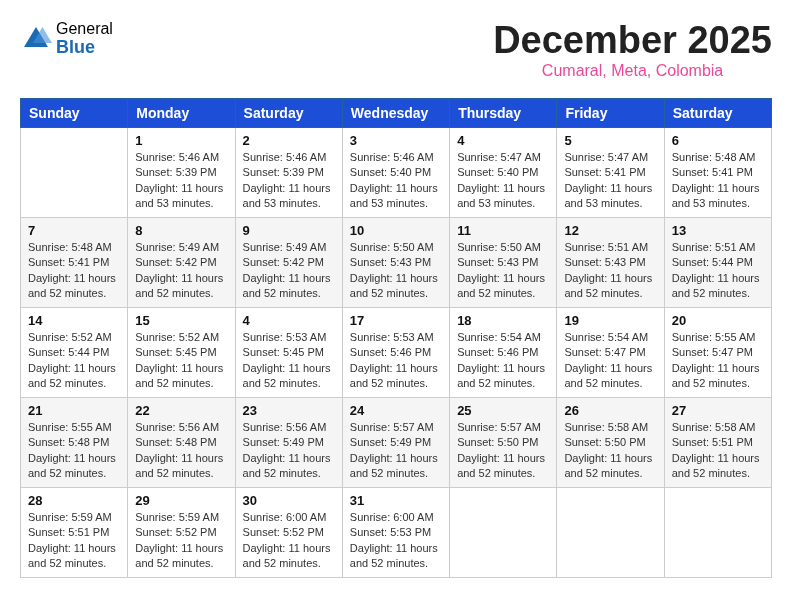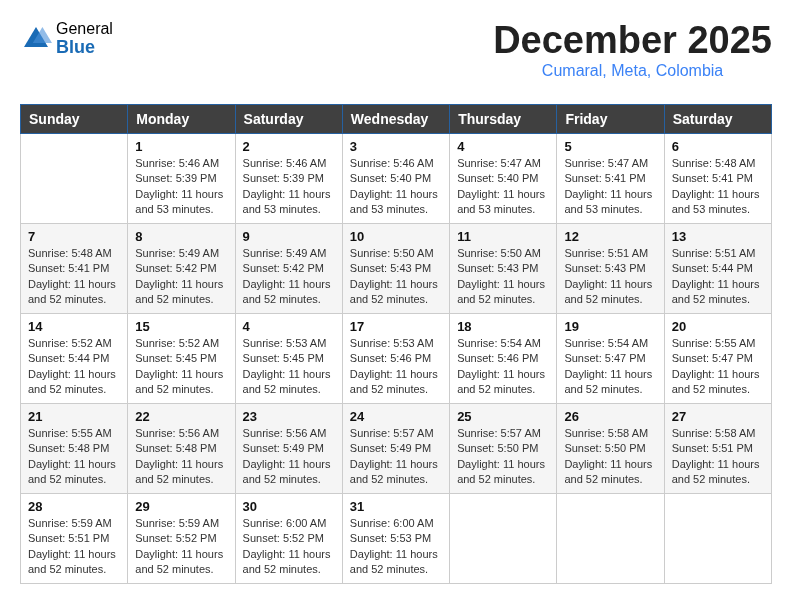--- a/index.html
+++ b/index.html
@@ -7,21 +7,21 @@
       font-family: Arial, sans-serif;
       background: #fff;
       width: 792px;
       min-height: 612px;
       padding: 20px;
     }
     .header-section {
       display: flex;
       justify-content: space-between;
       align-items: flex-start;
-      margin-bottom: 24px;
+      margin-bottom: 18px;
     }
     .logo {
       display: flex;
       align-items: center;
       gap: 4px;
     }
     .logo-text {
       display: flex;
       flex-direction: column;
       line-height: 1.1;
@@ -39,21 +39,21 @@
       text-align: center;
     }
     .month-title {
       font-size: 38px;
       font-weight: bold;
       color: #222;
       line-height: 1.1;
     }
     .subtitle {
       font-size: 16px;
-      color: #3b82f6;
+      color: #ec4899;
     }
     .calendar {
       width: 100%;
       border-collapse: collapse;
       border: 1px solid #ccc;
     }
     .calendar th {
       background-color: #2e6db4;
       color: white;
       text-align: left;
@@ -86,21 +86,21 @@
     .empty-cell {
       background: #f9f9f9;
     }
     tr:nth-child(even) td {
       background-color: #f5f5f5;
     }
     tr:nth-child(odd) td {
       background-color: #ffffff;
     }
     .calendar thead tr th {
-      background-color: #404040;
+      background-color: #1d4ed8;
     }
   </style>
 </head>
 <body>
 
 <div class="header-section">
   <div class="logo">
     <svg class="logo-icon" viewBox="0 0 40 40" xmlns="http://www.w3.org/2000/svg">
       <polygon points="20,5 35,30 5,30" fill="#1a6bb5"></polygon>
       <polygon points="28,5 40,25 16,25" fill="#4a90d9" opacity="0.6"></polygon>

